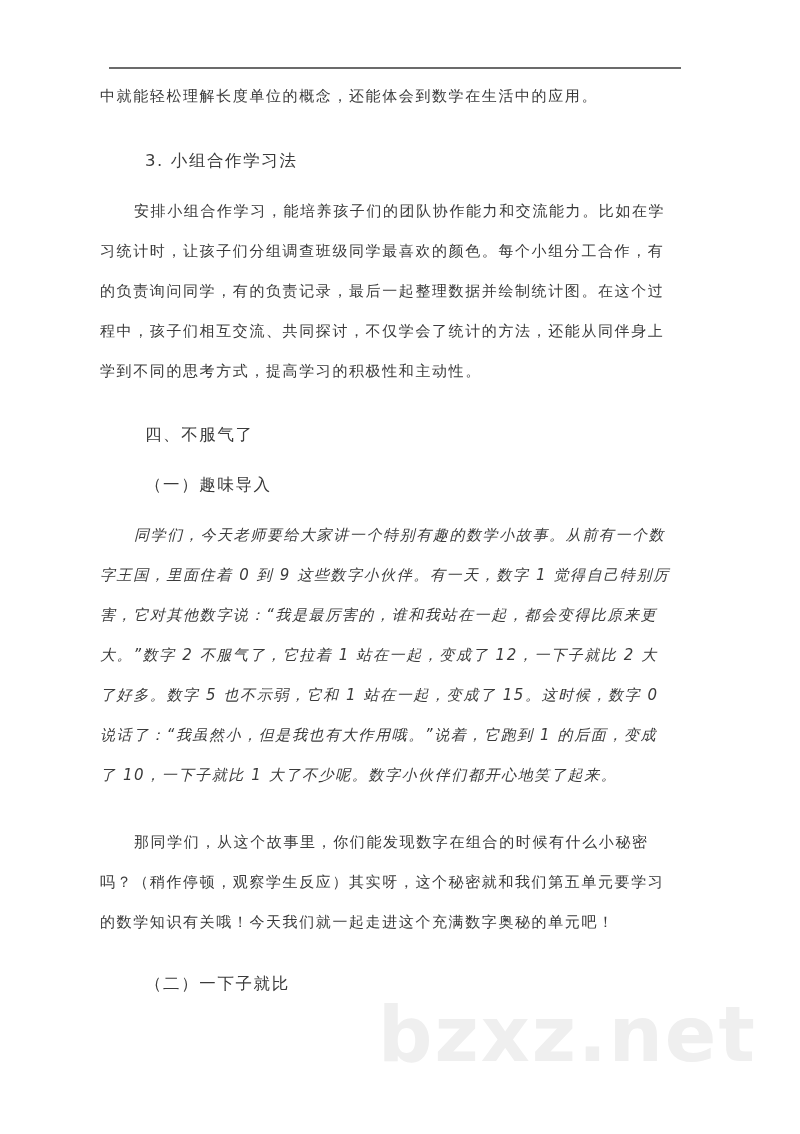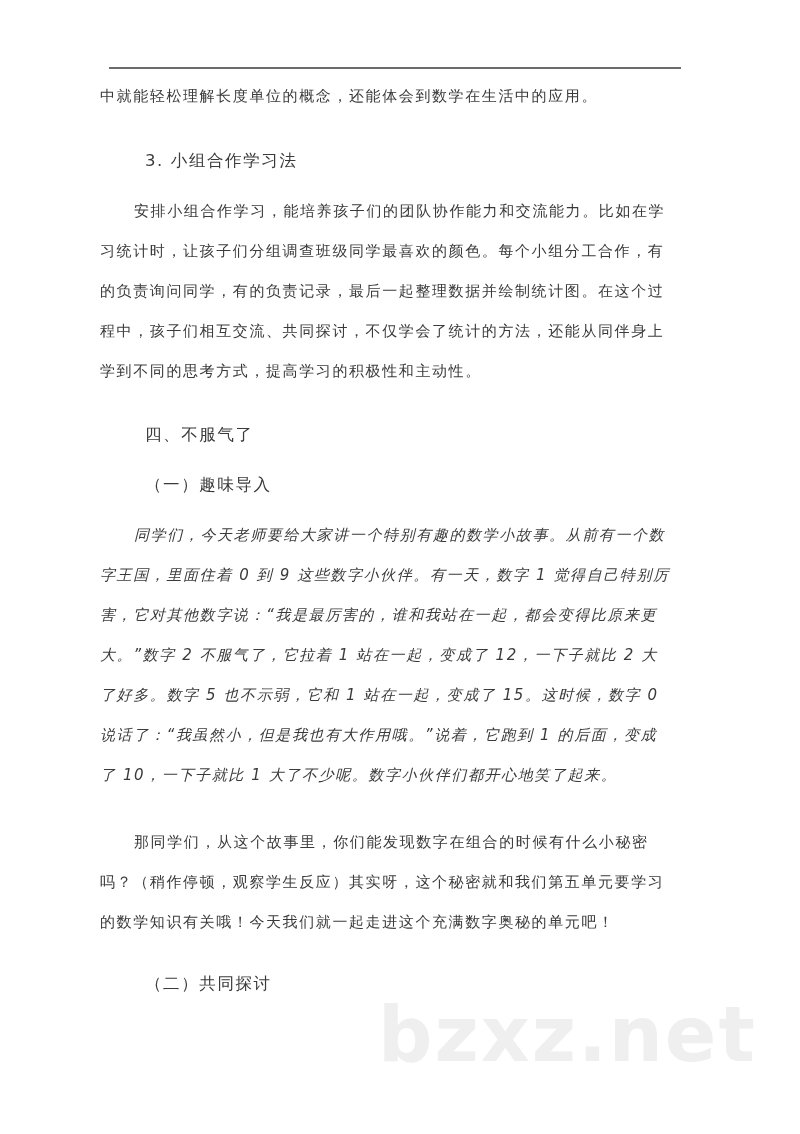--- a/index.html
+++ b/index.html
@@ -28,15 +28,15 @@
 <p class="para indent" style="top:191px;">安排小组合作学习，能培养孩子们的团队协作能力和交流能力。比如在学习统计时，让孩子们分组调查班级同学最喜欢的颜色。每个小组分工合作，有的负责询问同学，有的负责记录，最后一起整理数据并绘制统计图。在这个过程中，孩子们相互交流、共同探讨，不仅学会了统计的方法，还能从同伴身上学到不同的思考方式，提高学习的积极性和主动性。</p>
 
 <p class="heading" style="top:424px;">四、不服气了</p>
 
 <p class="heading" style="top:474px;text-align:center;">（一）趣味导入</p>
 
 <p class="para indent" style="top:515px;font-style:italic;">同学们，今天老师要给大家讲一个特别有趣的数学小故事。从前有一个数字王国，里面住着 0 到 9 这些数字小伙伴。有一天，数字 1 觉得自己特别厉害，它对其他数字说：“我是最厉害的，谁和我站在一起，都会变得比原来更大。”数字 2 不服气了，它拉着 1 站在一起，变成了 12，一下子就比 2 大了好多。数字 5 也不示弱，它和 1 站在一起，变成了 15。这时候，数字 0 说话了：“我虽然小，但是我也有大作用哦。”说着，它跑到 1 的后面，变成了 10，一下子就比 1 大了不少呢。数字小伙伴们都开心地笑了起来。</p>
 
 <p class="para indent" style="top:822px;">那同学们，从这个故事里，你们能发现数字在组合的时候有什么小秘密吗？（稍作停顿，观察学生反应）其实呀，这个秘密就和我们第五单元要学习的数学知识有关哦！今天我们就一起走进这个充满数字奥秘的单元吧！</p>
 
-<p class="heading" style="top:973px;">（二）共同探讨</p>
+<p class="heading" style="top:973px;">（二）一下子就比</p>
 
 <div class="watermark">bzxz.net</div>
 
 </body></html>

